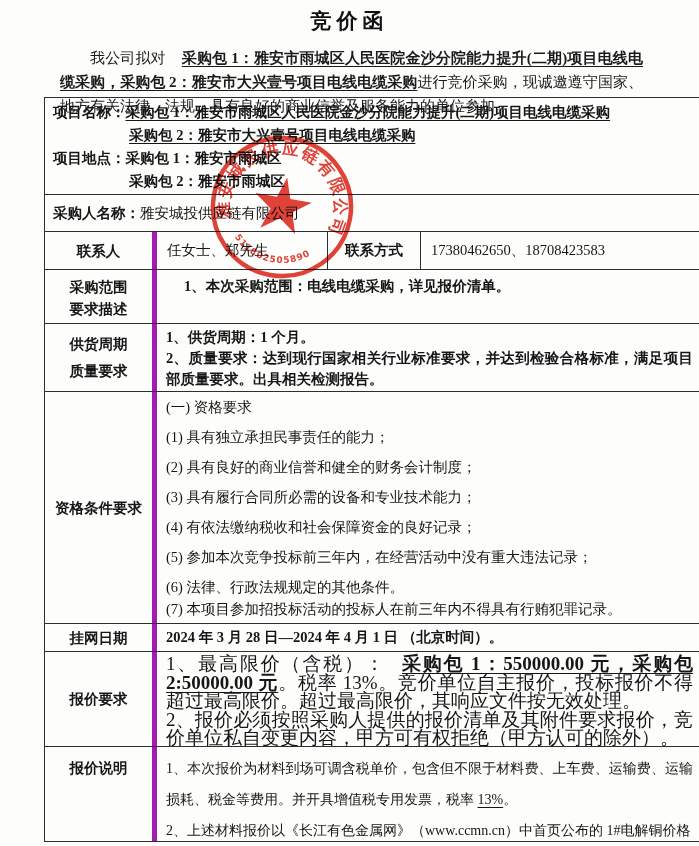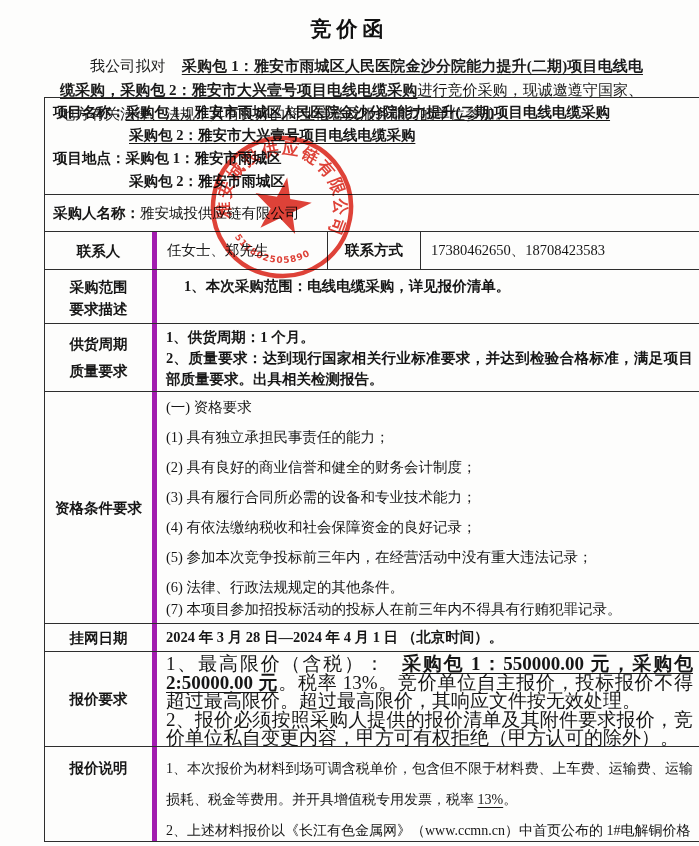--- a/index.html
+++ b/index.html
@@ -3,21 +3,21 @@
 <meta charset="utf-8">
 <style>
   html,body{margin:0;padding:0;}
   body{
     width:699px;height:846px;position:relative;overflow:hidden;
     background:#fdfdfc;color:#161616;
     font-family:"Liberation Serif","DejaVu Serif",serif;
   }
   .page{position:absolute;inset:0;overflow:hidden;}
   .title{
-    margin:8px;padding-top:7px;text-align:center;
+    margin:0;padding-top:7px;text-align:center;
     font-size:21px;font-weight:bold;letter-spacing:5px;color:#111;
   }
   .intro{
     margin:11px 56px 0 60px;font-size:15px;line-height:24px;
     text-align:justify;text-indent:2em;color:#1a1a1a;
   }
   .bu{font-weight:bold;text-decoration:underline;text-underline-offset:3px;margin-left:16px;}
   .ul{text-decoration:underline;text-underline-offset:3px;}
   .tbl{
     position:absolute;left:44px;top:97px;width:657px;

